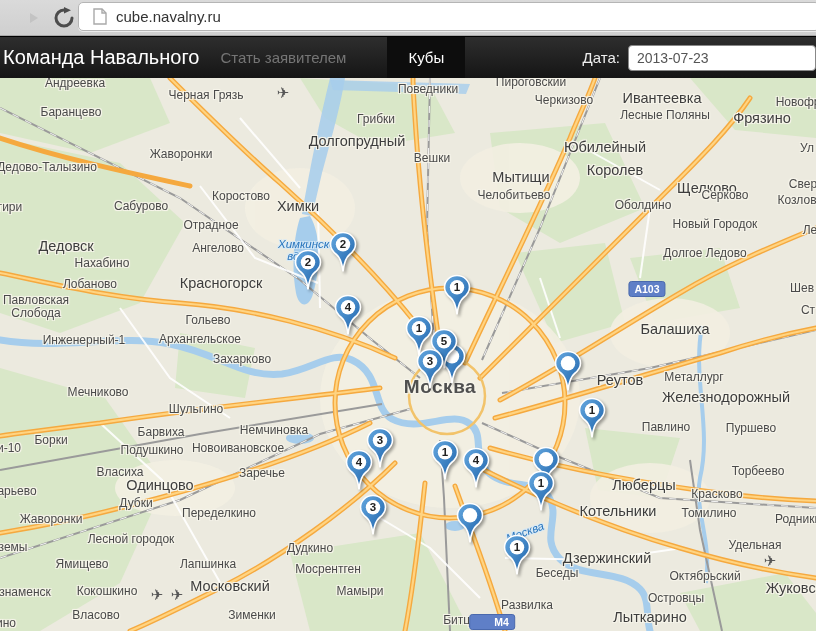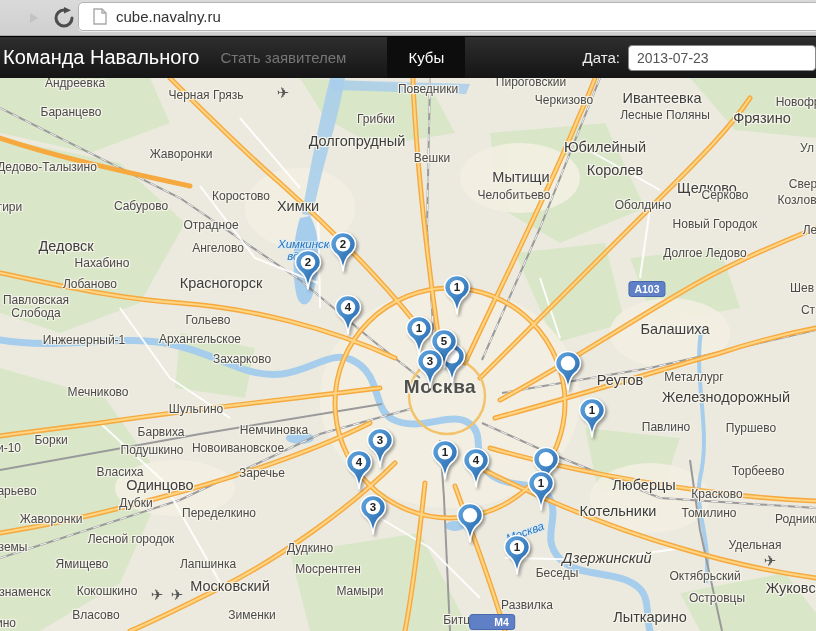--- a/index.html
+++ b/index.html
@@ -195,21 +195,21 @@
     <div class="label lg" style="left: 762px; top: 40px;">Фрязино</div>
     <div class="label lg" style="left: 662px; top: 20px;">Ивантеевка</div>
     <div class="label lg" style="left: 675px; top: 251px;">Балашиха</div>
     <div class="label lg" style="left: 620px; top: 302px;">Реутов</div>
     <div class="label lg" style="left: 726px; top: 319px;">Железнодорожный</div>
     <div class="label lg" style="left: 644px; top: 407px;">Люберцы</div>
     <div class="label lg" style="left: 160px; top: 407px; text-align: center;">Одинцово</div>
     <div class="label lg" style="left: 221px; top: 205px;">Красногорск</div>
     <div class="label lg" style="left: 66px; top: 168px;">Дедовск</div>
     <div class="label lg" style="left: 230px; top: 508px;">Московский</div>
-    <div class="label lg" style="left: 607px; top: 480px; font-style: italic;">Дзержинский</div>
+    <div class="label lg" style="left: 607px; top: 480px;">Дзержинский</div>
     <div class="label lg" style="left: 650px; top: 539px;">Лыткарино</div>
     <div class="label lg" style="left: 618px; top: 433px;">Котельники</div>
     <div class="label lg" style="left: 802px; top: 510px;">Жуковский</div>
     <div class="label md" style="left: 75px; top: 5px;">Андреевка</div>
     <div class="label md" style="left: 170px; top: 17px; margin-left: 36px;">Черная Грязь</div>
     <div class="label md" style="left: 71px; top: 34px;">Баранцево</div>
     <div class="label md" style="left: 428px; top: 11px;">Поведники</div>
     <div class="label md" style="left: 531px; top: 4px;">Пироговский</div>
     <div class="label md" style="left: 564px; top: 22px;">Черкизово</div>
     <div class="label md" style="left: 814px; top: 24px;">Новофрязино</div>
@@ -273,21 +273,21 @@
     <div class="label md" style="left: 557px; top: 495px;">Беседы</div>
     <div class="label md" style="left: 694px; top: 299px;">Металлург</div>
     <div class="label md" style="left: 666px; top: 349px;">Павлино</div>
     <div class="label md" style="left: 751px; top: 350px;">Пуршево</div>
     <div class="label md" style="left: 758px; top: 393px;">Торбеево</div>
     <div class="label md" style="left: 717px; top: 416px;">Красково</div>
     <div class="label md" style="left: 709px; top: 435px;">Томилино</div>
     <div class="label md" style="left: 798px; top: 441px;">Родники</div>
     <div class="label md" style="left: 755px; top: 467px;">Удельная</div>
     <div class="label md" style="left: 705px; top: 498px;">Октябрьский</div>
-    <div class="label md" style="left: 717px; top: 520px;">Островцы</div>
+    <div class="label md" style="left: 676px; top: 520px;">Островцы</div>
     <div class="label water" style="left: 310px; top: 166px;">Химкинское</div>
     <div class="label water" style="left: 301px; top: 178px;">вдхр.</div>
     <div class="label water" style="left: 525px; top: 454px; transform: translate(-50%, -50%) rotate(-20deg);">Москва</div>
     <div class="shield" style="left: 647px; top: 211px;">А103</div>
     <div class="shield" style="left: 492px; top: 544px; padding-left: 24px;">М4</div>
     <div class="airport" style="left: 283px; top: 15px;">✈</div>
     <div class="airport" style="left: 157px; top: 517px;">✈</div>
     <div class="airport" style="left: 177px; top: 517px;">✈</div>
     <div class="airport" style="left: 770px; top: 483px;">✈</div>
     <div class="pin" style="left: 308px; top: 184px;"><svg width="30" height="42" viewBox="0 0 30 42">

